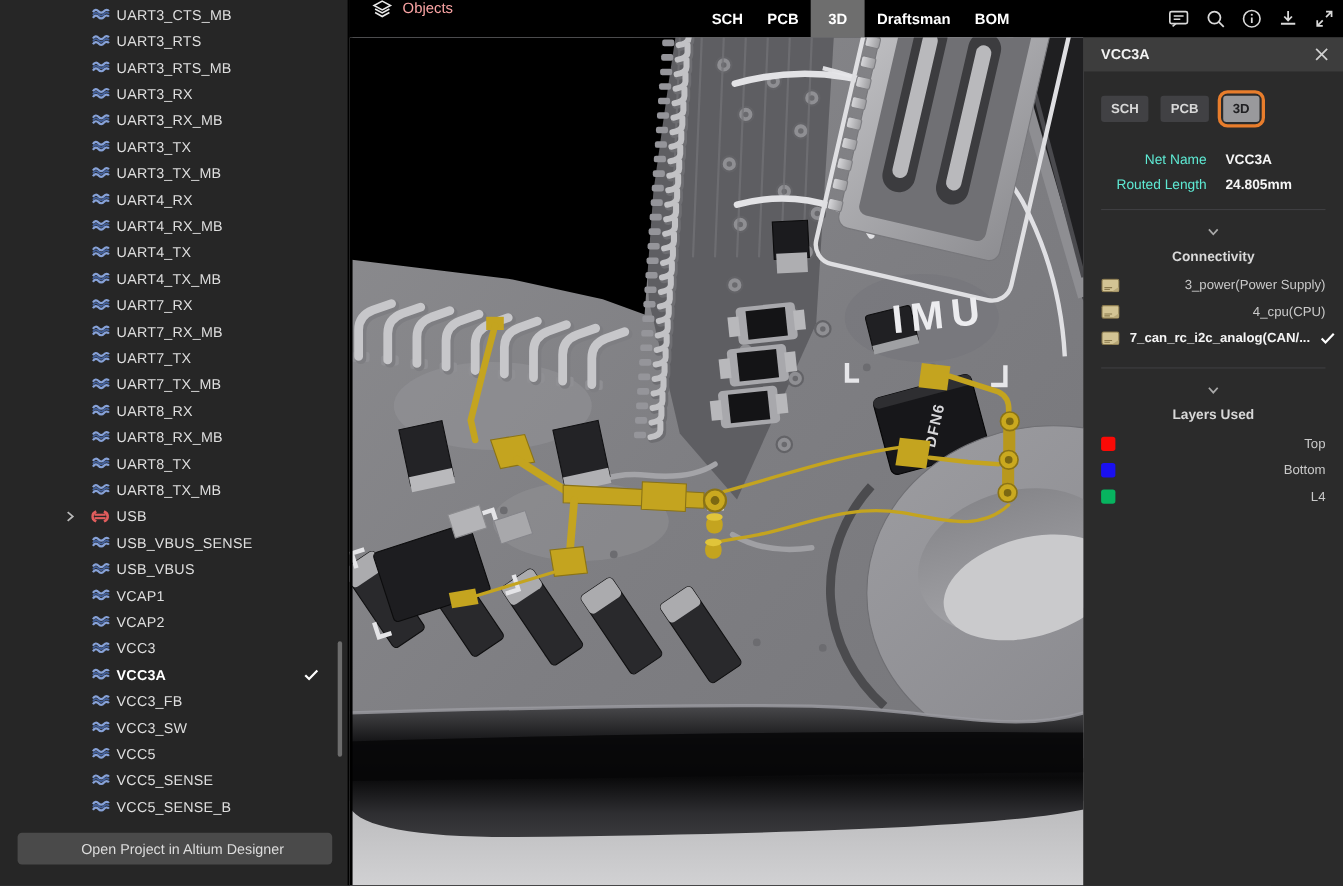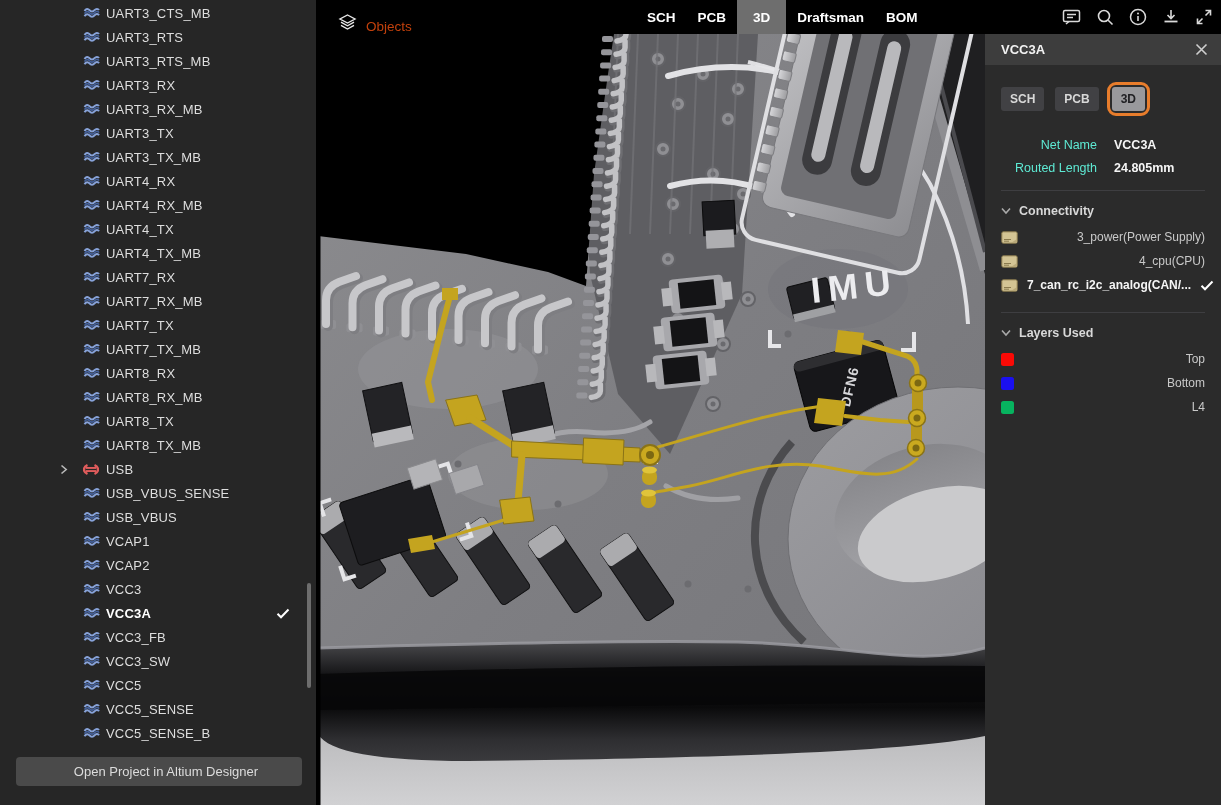--- a/index.html
+++ b/index.html
@@ -16,22 +16,22 @@
   .net-row .nlabel{font-size:13px;color:#dedede;letter-spacing:.2px;white-space:nowrap;}
   .net-row.bold .nlabel{color:#ffffff;font-weight:700;}
   .net-row .ncheck{margin-left:auto;margin-right:26px;display:flex;}
   #sidebar-scrollbar{position:absolute;right:5px;top:583px;width:4px;height:105px;
            border-radius:2px;background:#6d6d6d;}
   #open-project-btn{position:absolute;left:16px;top:757px;width:286px;height:29px;
            background:#4a4a4a;border:none;border-radius:4px;color:#dcdcdc;font-size:13px;
            font-family:"Liberation Sans",sans-serif;cursor:pointer;padding-left:20px;}
   
   #topbar{position:absolute;left:318px;top:0;width:903px;height:34px;background:#000;}
-  #objects-btn{position:absolute;left:20px;top:0;height:34px;display:flex;align-items:flex-end;
-           gap:9px;color:#c2410c;font-size:13.5px;cursor:pointer;}
+  #objects-btn{position:absolute;left:20px;top:0;height:34px;display:flex;align-items:flex-start;
+           gap:9px;color:#fca5a5;font-size:13.5px;cursor:pointer;}
   #tabs{position:absolute;left:318px;top:0;height:34px;display:flex;align-items:stretch;}
   .tab{display:flex;align-items:center;padding:0 11px;color:#fff;font-size:13.5px;
            font-weight:700;cursor:pointer;}
   .tab.active{background:#6e6e6e;padding:0 16px;}
   #topbar-icons{position:absolute;right:8px;top:0;height:34px;display:flex;align-items:center;gap:15px;}
   #topbar-icons .tbi{display:flex;cursor:pointer;}
   
   #viewport{position:absolute;left:318px;top:34px;width:667px;height:771px;background:#808084;}
   
   #panel{position:absolute;left:985px;top:34px;width:236px;height:771px;background:#2b2b2b;box-sizing:border-box;}
@@ -43,21 +43,21 @@
   .vbtn{background:#414144;color:#d8d8d8;font-size:12px;font-weight:700;border:none;
         border-radius:3px;padding:5px 9px;font-family:"Liberation Sans",sans-serif;cursor:pointer;}
   .vbtn+ .vbtn{margin-left:11px;}
   .vbtn.active{background:#99999c;color:#202023;}
   .ring{border:3px solid #e87d2c;border-radius:9px;padding:2px;margin-left:8px;display:inline-flex;}
   #info-grid{margin-top:22px;display:grid;grid-template-columns:96px auto;column-gap:17px;row-gap:9px;}
   .info-label{font-size:12.5px;color:#5eead4;text-align:right;}
   .info-value{font-size:12.5px;color:#f5f5f5;font-weight:700;}
   .divider{height:1px;background:#3e3e41;margin:15px 0 13px;}
   .sect-header{display:flex;align-items:center;gap:8px;font-size:12.5px;font-weight:600;
-        color:#d8d8d8;cursor:pointer;margin-top:2px;}
+        color:#d8d8d8;cursor:pointer;margin-top:2px;flex-direction:column;}
   .sect-items{margin-top:7px;}
   .sect-row{display:flex;align-items:center;height:24px;gap:9px;font-size:12px;color:#c9c9c9;cursor:pointer;justify-content:space-between;}
   .sect-row.bold{color:#f5f5f5;font-weight:700;}
   .sect-row .scheck{margin-left:auto;margin-right:2px;display:flex;}
   .swatch{width:13px;height:13px;border-radius:2.5px;flex:0 0 13px;}
 </style>
 </head>
 <body>
 
 <div id="app">

